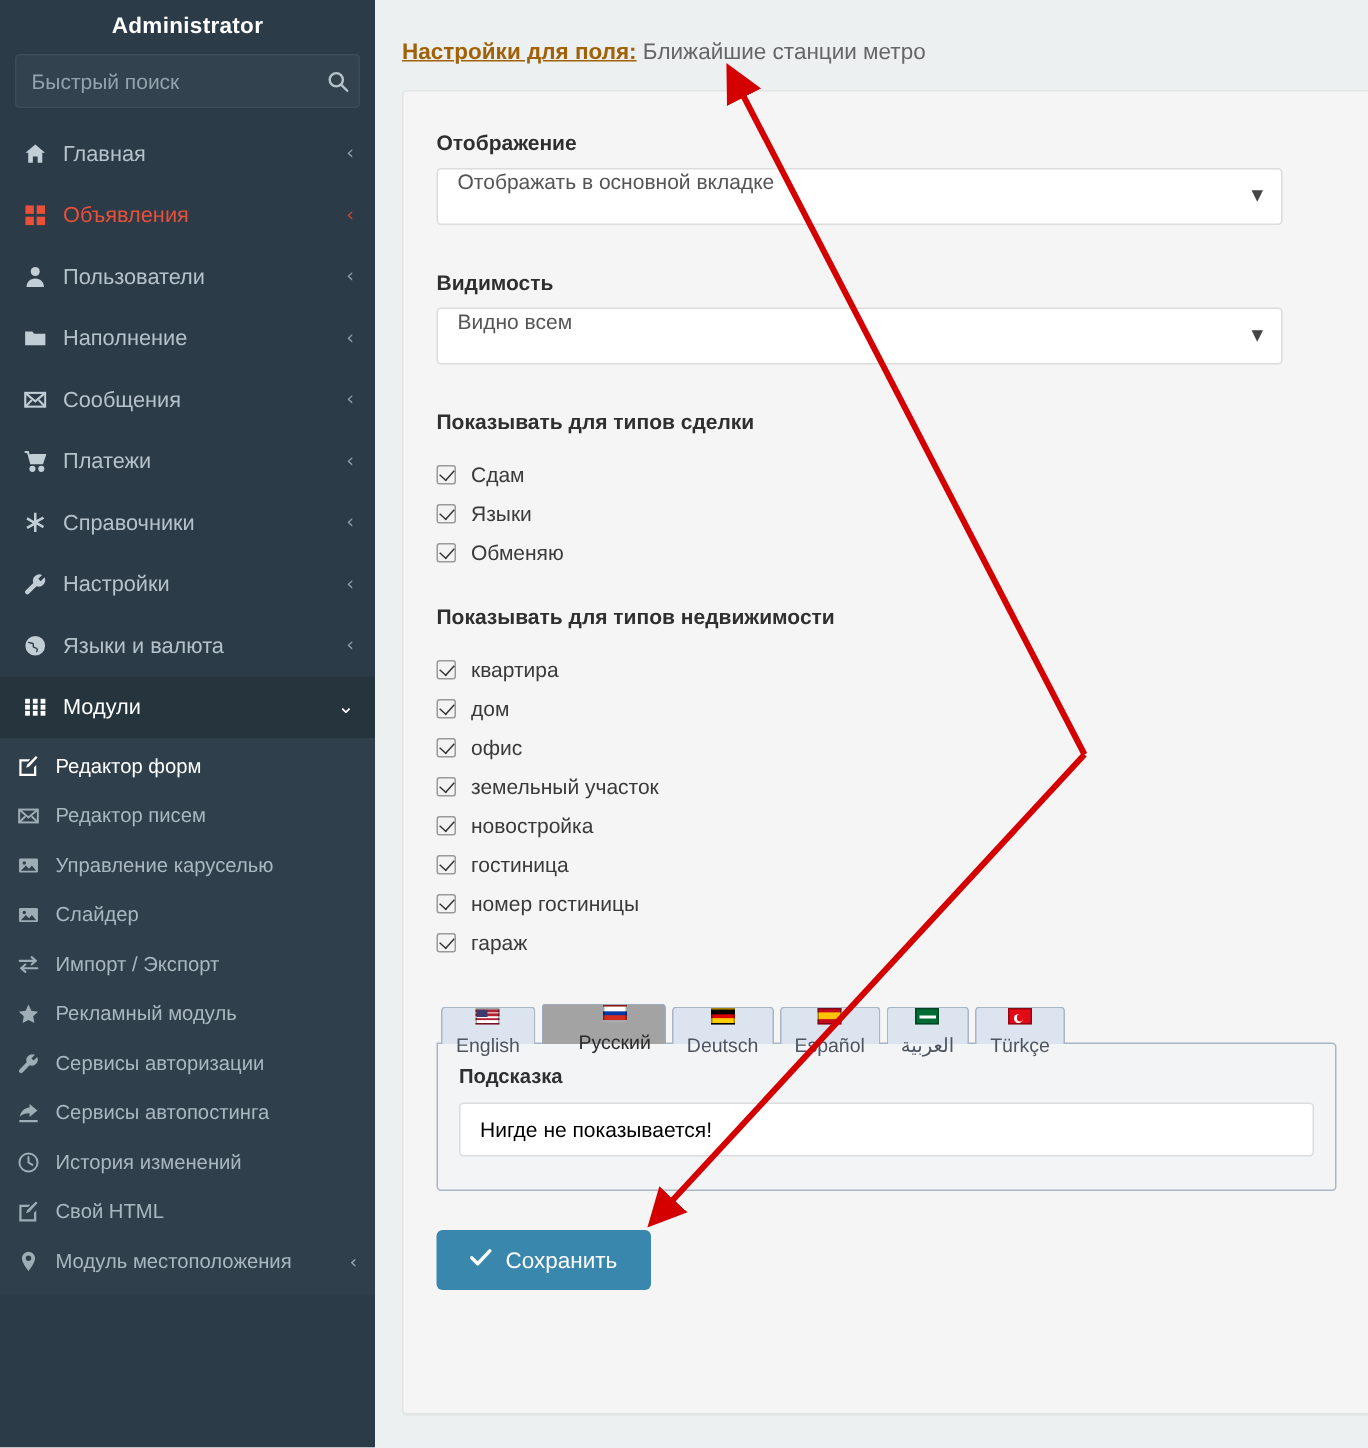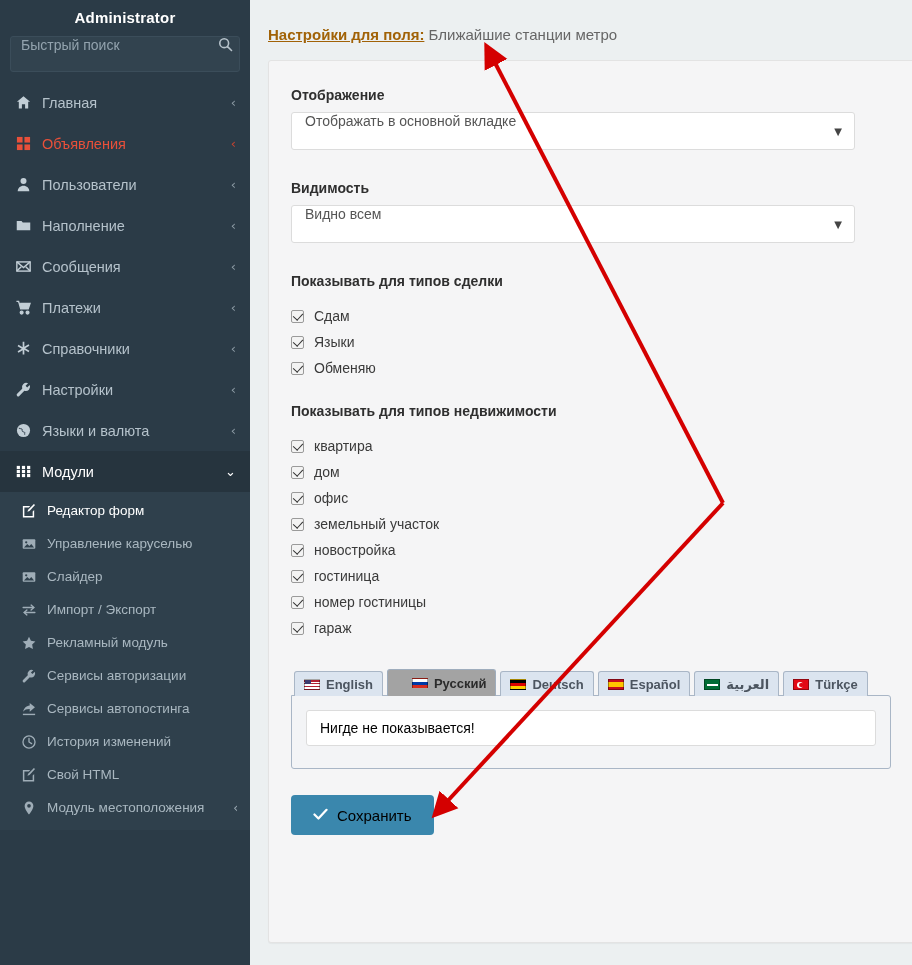--- a/index.html
+++ b/index.html
@@ -25,21 +25,21 @@
     font-size: 15px; font-weight: bold;
     letter-spacing: .2px;
   }
   .sb-search-wrap { padding: 0 10px; }
   .sb-search {
     position: relative;
     height: 36px;
     background: #32434f;
     border: 1px solid #3b4d5a;
     border-radius: 3px;
-    display: flex; align-items: flex-start;
+    display: flex; align-items: center;
   }
   .sb-search-input {
     flex: 1;
     background: transparent;
     border: none; outline: none;
     color: #93a3ae;
     font-size: 14px;
     font-family: inherit;
     padding: 0 10px;
   }
@@ -77,21 +77,21 @@
     color: #ffffff;
   }
   .sb-item.open .ico { color:#ffffff; }
   .sb-item.open .arr { color:#ffffff; }
 
   
   .sb-sub { background: #2f404c; padding: 2px 0 6px 0; }
   .sb-subitem {
     display:flex; align-items:center;
     height: 33px;
-    padding-left: 22px; padding-right: 12px;
+    padding-left: 12px; padding-right: 12px;
     color: #a9b7c0;
     font-size: 13.5px;
     cursor: pointer;
   }
   .sb-subitem .ico {
     width: 25px; min-width:25px;
     display:flex; align-items:center;
     color:#9fadb7;
   }
   .sb-subitem .lbl { flex:1; }
@@ -189,24 +189,25 @@
     padding-left: 3px;
   }
   .tab {
     display:flex; align-items:center; gap:6px;
     height: 25px;
     padding: 0 9px;
     background: #dbe4ef;
     border: 1px solid #a9b6c6;
     border-bottom: none;
     border-radius: 3px 3px 0 0;
-    font-size: 13px; font-weight: bold;
+    font-size: 13px; font-weight: normal;
     color: #4c5560;
     cursor: pointer;
     white-space: nowrap;
+    flex-direction: column;
   }
   .tab.active {
     background: #a3a3a3;
     color: #2b2b2b;
     height: 27px;
     border-color: #9fadbd;
     position: relative;
     z-index: 3;
     padding-left: 24px;
   }
@@ -242,21 +243,21 @@
   }
 
   .btn-save {
     margin-top: 26px;
     display:inline-flex; align-items:center; gap: 9px;
     height: 40px;
     padding: 0 22px;
     background: #3a87ad;
     border: none;
     border-radius: 4px;
-    color: #000000;
+    color: #ffffff;
     font-size: 15px;
     font-family: inherit;
     cursor: pointer;
   }
 
   
   .anno {
     position:absolute; left:0; top:0;
     width: 912px; height: 965px;
     pointer-events: none;
@@ -394,20 +395,31 @@
       </div>
     <div class="sb-sub" id="sb-sub">
         <div class="sb-subitem active">
       <span class="ico">
             <svg width="14" height="14" viewBox="0 0 16 16" fill="currentColor">
               <path d="M1 2.4h8.4L7.7 4.1H2.7v9.5h9.5V8.6l1.7-1.7v8.4H1z"></path>
               <path d="M14.9 1.1 13.6 0 7.1 6.5l-.9 2.4 2.4-.9z"></path>
             </svg>
           </span>
       <span class="lbl">Редактор форм</span>
+      <span class="arr"></span>
+    </div>
+        <div class="sb-subitem">
+      <span class="ico">
+            <svg width="14" height="14" viewBox="0 0 16 16" fill="none" stroke="currentColor" stroke-width="1.5">
+              <rect x="0.9" y="3.1" width="14.2" height="9.8"></rect>
+              <path d="M0.9 3.1 8 9.1 15.1 3.1"></path>
+              <path d="M0.9 12.9 5.6 8.2 M15.1 12.9 10.4 8.2"></path>
+            </svg>
+          </span>
+      <span class="lbl">Редактор писем</span>
       <span class="arr"></span>
     </div>
         <div class="sb-subitem">
       <span class="ico">
             <svg width="14" height="14" viewBox="0 0 16 16" fill="currentColor">
               <rect x="0.8" y="2.6" width="14.4" height="10.8" rx="1"></rect>
               <circle cx="4.8" cy="6.1" r="1.3" fill="#2f404c"></circle>
               <path d="M2.2 12 6 8l2.4 2.4L10.6 8l3.2 4z" fill="#2f404c"></path>
             </svg>
           </span>
@@ -604,20 +616,21 @@
      </div>
             <div class="tab">
        <span class="flag" style="background:#e30a17;">
                 <span style="position:absolute;left:3px;top:2.5px;width:6px;height:6px;border-radius:50%;background:#fff;"></span>
                 <span style="position:absolute;left:5px;top:3.2px;width:4.5px;height:4.5px;border-radius:50%;background:#e30a17;"></span>
               </span>
        <span>Türkçe</span>
      </div>
           </div>
         <div class="tab-panel">
+          <div class="hint-label">Подсказка</div>
           <input class="hint-input" type="text" value="Нигде не показывается!" style="">
         </div>
       </div>
 
       <button class="btn-save">
         <span>
           <svg width="15" height="13" viewBox="0 0 16 14" fill="none" stroke="#ffffff" stroke-width="2.4" stroke-linecap="round" stroke-linejoin="round">
             <polyline points="1.5,7 5.8,11.3 14.5,2"></polyline>
           </svg>
         </span>

